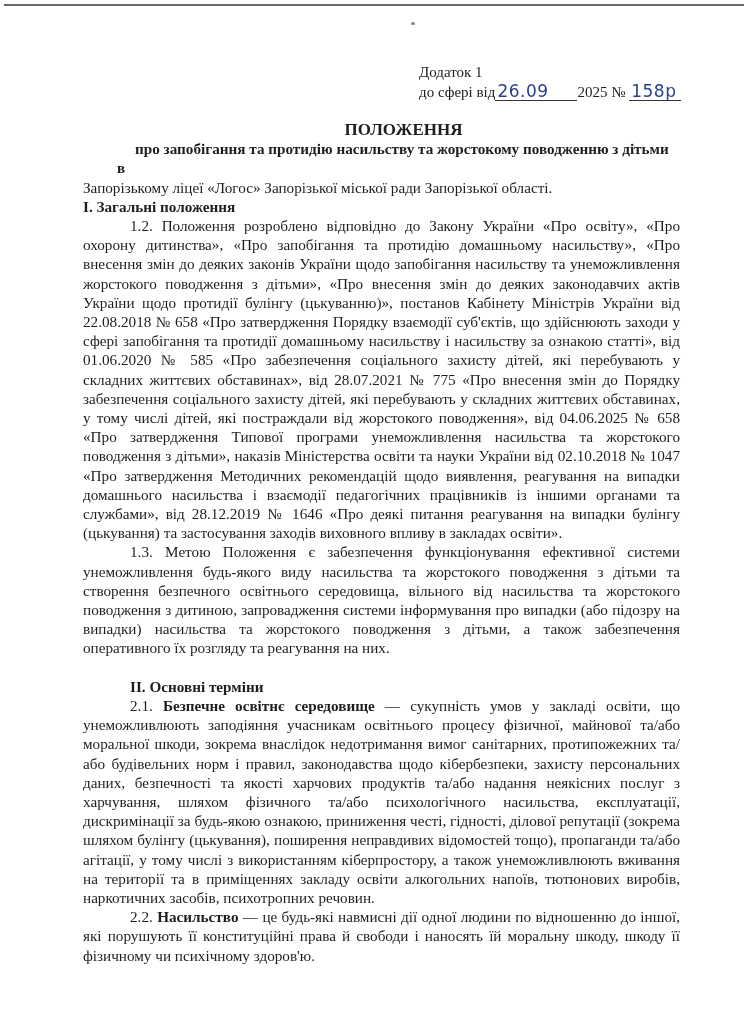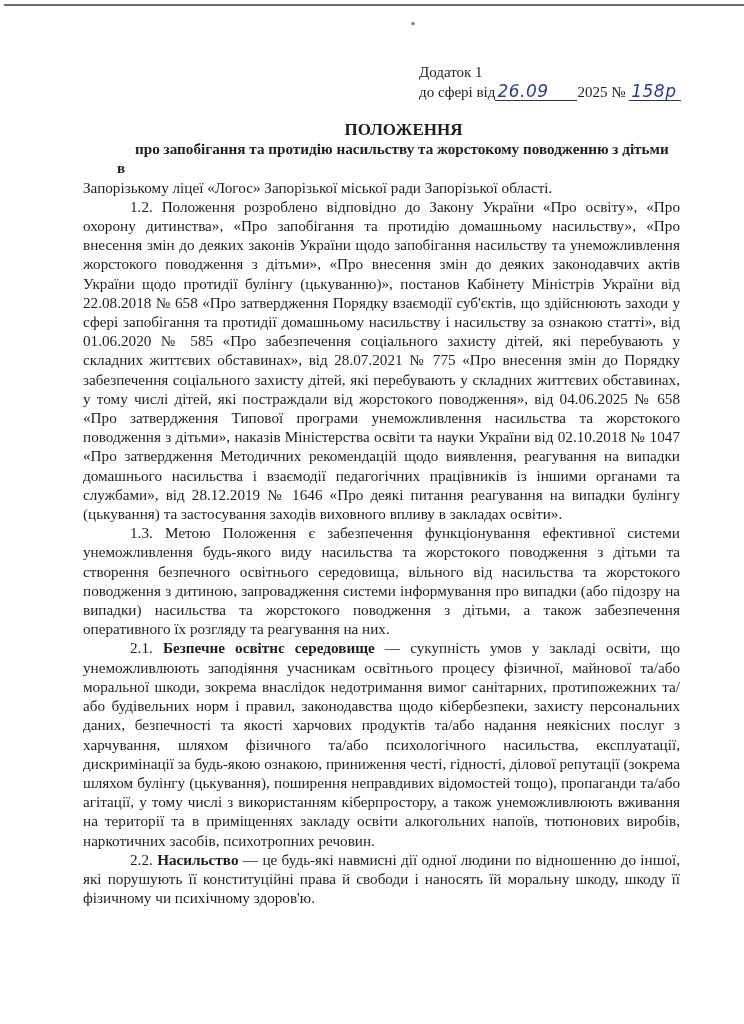--- a/index.html
+++ b/index.html
@@ -37,21 +37,20 @@
       left: 419px;
       top: 62px;
       font-size: 15px;
       line-height: 20px;
     }
     .appendix .line2 {
       white-space: nowrap;
     }
     .hand {
       font-family: "DejaVu Sans", sans-serif;
-      font-style: italic;
       color: #2c3f8a;
       font-size: 17px;
       letter-spacing: 0.5px;
     }
     .blank {
       display: inline-block;
       border-bottom: 1px solid #333;
       line-height: 16px;
       padding: 0 2px;
     }
@@ -101,23 +100,25 @@
     <span>до сфері від</span><span class="blank date"><span class="hand">26.09</span></span><span>2025 №</span>
     <span class="blank num"><span class="hand">158р</span></span>
   </div>
 </div>
 
 <div class="doc">
   <div class="title">ПОЛОЖЕННЯ</div>
   <div class="subtitle">про запобігання та протидію насильству та жорстокому поводженню з дітьми в</div>
   <p style="margin-left:-34px;">Запорізькому ліцеї «Логос» Запорізької міської ради Запорізької області.</p>
 
+  <div class="section" style="margin-left:-34px;">І. Загальні положення</div>
   <p class="indent" style="margin-left:-34px;">1.2. Положення розроблено відповідно до Закону України «Про освіту», «Про охорону дитинства», «Про запобігання та протидію домашньому насильству», «Про внесення змін до деяких законів України щодо запобігання насильству та унеможливлення жорстокого поводження з дітьми», «Про внесення змін до деяких законодавчих актів України щодо протидії булінгу (цькуванню)», постанов Кабінету Міністрів України від 22.08.2018 № 658 «Про затвердження Порядку взаємодії суб'єктів, що здійснюють заходи у сфері запобігання та протидії домашньому насильству і насильству за ознакою статті», від 01.06.2020 № 585 «Про забезпечення соціального захисту дітей, які перебувають у складних життєвих обставинах», від 28.07.2021 № 775 «Про внесення змін до Порядку забезпечення соціального захисту дітей, які перебувають у складних життєвих обставинах, у тому числі дітей, які постраждали від жорстокого поводження», від 04.06.2025 № 658 «Про затвердження Типової програми унеможливлення насильства та жорстокого поводження з дітьми», наказів Міністерства освіти та науки України від 02.10.2018 № 1047 «Про затвердження Методичних рекомендацій щодо виявлення, реагування на випадки домашнього насильства і взаємодії педагогічних працівників із іншими органами та службами», від 28.12.2019 № 1646 «Про деякі питання реагування на випадки булінгу (цькування) та застосування заходів виховного впливу в закладах освіти».</p>
   <p class="indent" style="margin-left:-34px;">1.3. Метою Положення є забезпечення функціонування ефективної системи унеможливлення будь-якого виду насильства та жорстокого поводження з дітьми та створення безпечного освітнього середовища, вільного від насильства та жорстокого поводження з дитиною, запровадження системи інформування про випадки (або підозру на випадки) насильства та жорстокого поводження з дітьми, а також забезпечення оперативного їх розгляду та реагування на них.</p>
 
+  <div class="section ind" style="margin-left:-34px;">ІІ. Основні терміни</div>
   <p class="indent" style="margin-left:-34px;">
     <span>2.1.</span>
     <b>Безпечне освітнє середовище</b><span> — сукупність умов у закладі освіти, що унеможливлюють заподіяння учасникам освітнього процесу фізичної, майнової та/або моральної шкоди, зокрема внаслідок недотримання вимог санітарних, протипожежних та/або будівельних норм і правил, законодавства щодо кібербезпеки, захисту персональних даних, безпечності та якості харчових продуктів та/або надання неякісних послуг з харчування, шляхом фізичного та/або психологічного насильства, експлуатації, дискримінації за будь-якою ознакою, приниження честі, гідності, ділової репутації (зокрема шляхом булінгу (цькування), поширення неправдивих відомостей тощо), пропаганди та/або агітації, у тому числі з використанням кіберпростору, а також унеможливлюють вживання на території та в приміщеннях закладу освіти алкогольних напоїв, тютюнових виробів, наркотичних засобів, психотропних речовин.</span>
   </p>
   <p class="indent" style="margin-left:-34px;">
     <span>2.2.</span>
     <b>Насильство</b><span> — це будь-які навмисні дії одної людини по відношенню до іншої, які порушують її конституційні права й свободи і наносять їй моральну шкоду, шкоду її фізичному чи психічному здоров'ю.</span>
   </p>
 
 </div>

